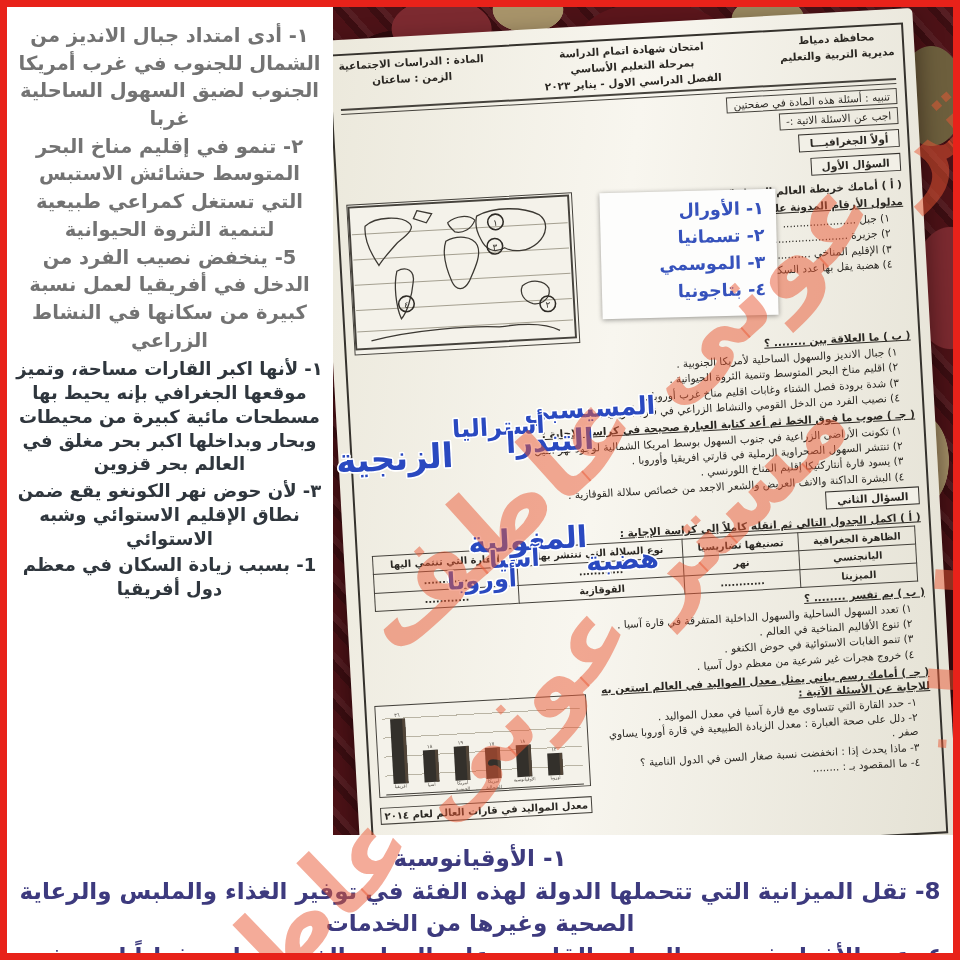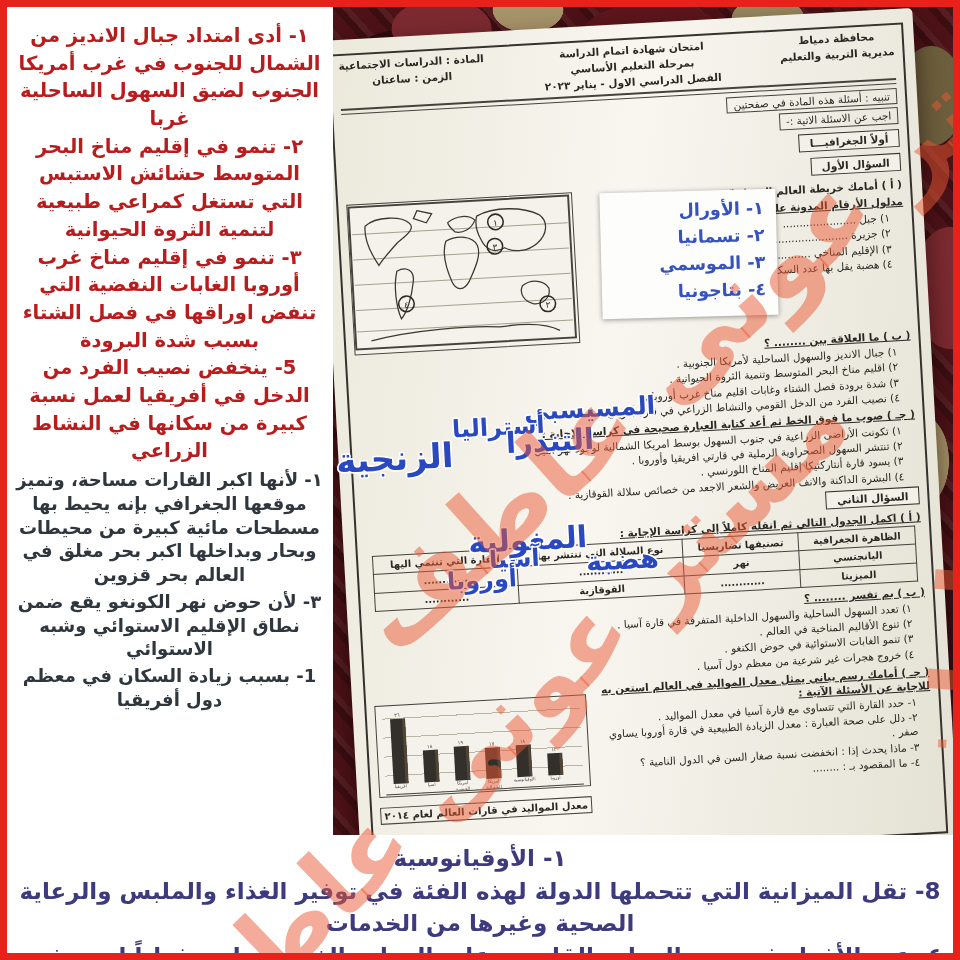--- a/index.html
+++ b/index.html
@@ -85,21 +85,21 @@
   #hw-tundra{left:506px;top:424px;font-size:29px;}
   #hw-negroid{left:336px;top:438px;font-size:34px;}
   #hw-mongoloid{left:468px;top:522px;font-size:30px;}
   #hw-plateau{left:586px;top:544px;font-size:27px;}
   #hw-asia{left:489px;top:545px;font-size:24px;}
   #hw-europe{left:447px;top:566px;font-size:24px;}
 
   
   #left-notes{position:absolute;left:6px;top:6px;width:327px;bottom:119px;z-index:5;
     background:#fff;direction:rtl;text-align:center;padding:16px 10px 0 10px;box-sizing:border-box;}
-  .red-note{color:#b91c1c;font-size:19.5px;font-weight:bold;line-height:1.42;}
+  .red-note{color:#737373;font-size:19.5px;font-weight:bold;line-height:1.42;}
   .dark-note{color:#2f363d;font-size:18px;font-weight:bold;line-height:1.32;margin-top:3px;}
 
   #bottom-notes{position:absolute;left:6px;right:6px;bottom:6px;height:119px;z-index:3;
     background:#fff;direction:rtl;text-align:center;padding-top:7px;box-sizing:border-box;}
   #bottom-notes div{color:#3d3a7e;font-size:23px;font-weight:bold;line-height:1.42;}
 
   
   .wm{position:absolute;z-index:4;font-weight:bold;white-space:nowrap;
     color:rgba(233,87,52,.5);letter-spacing:6px;transform-origin:0 0;pointer-events:none;}
   #wm-1{left:330px;top:585px;font-size:105px;transform:rotate(-42deg);}
@@ -314,21 +314,20 @@
   <div class="hw" id="hw-negroid">الزنجية</div>
   <div class="hw" id="hw-mongoloid">المغولية</div>
   <div class="hw" id="hw-plateau">هضبة</div>
   <div class="hw" id="hw-asia">آسيا</div>
   <div class="hw" id="hw-europe">أوروبا</div>
 
   <div id="left-notes">
     <div>
         <div class="red-note">١- أدى امتداد جبال الانديز من الشمال للجنوب في غرب أمريكا الجنوب لضيق السهول الساحلية غربا</div>
         <div class="red-note">٢- تنمو في إقليم مناخ البحر المتوسط حشائش الاستبس التي تستغل كمراعي طبيعية لتنمية الثروة الحيوانية</div>
-        <div class="red-note">٣- تنمو في إقليم مناخ غرب أوروبا الغابات النفضية التي تنفض اوراقها في فصل الشتاء بسبب شدة البرودة</div>
         <div class="red-note">5- ينخفض نصيب الفرد من الدخل في أفريقيا لعمل نسبة كبيرة من سكانها في النشاط الزراعي</div>
       </div>
     <div>
         <div class="dark-note">١- لأنها اكبر القارات مساحة، وتميز موقعها الجغرافي بإنه يحيط بها مسطحات مائية كبيرة من محيطات وبحار وبداخلها اكبر بحر مغلق في العالم بحر قزوين</div>
         <div class="dark-note">٣- لأن حوض نهر الكونغو يقع ضمن نطاق الإقليم الاستوائي وشبه الاستوائي</div>
         <div class="dark-note">1- بسبب زيادة السكان في معظم دول أفريقيا</div>
       </div>
   </div>
 
   <div id="bottom-notes">

